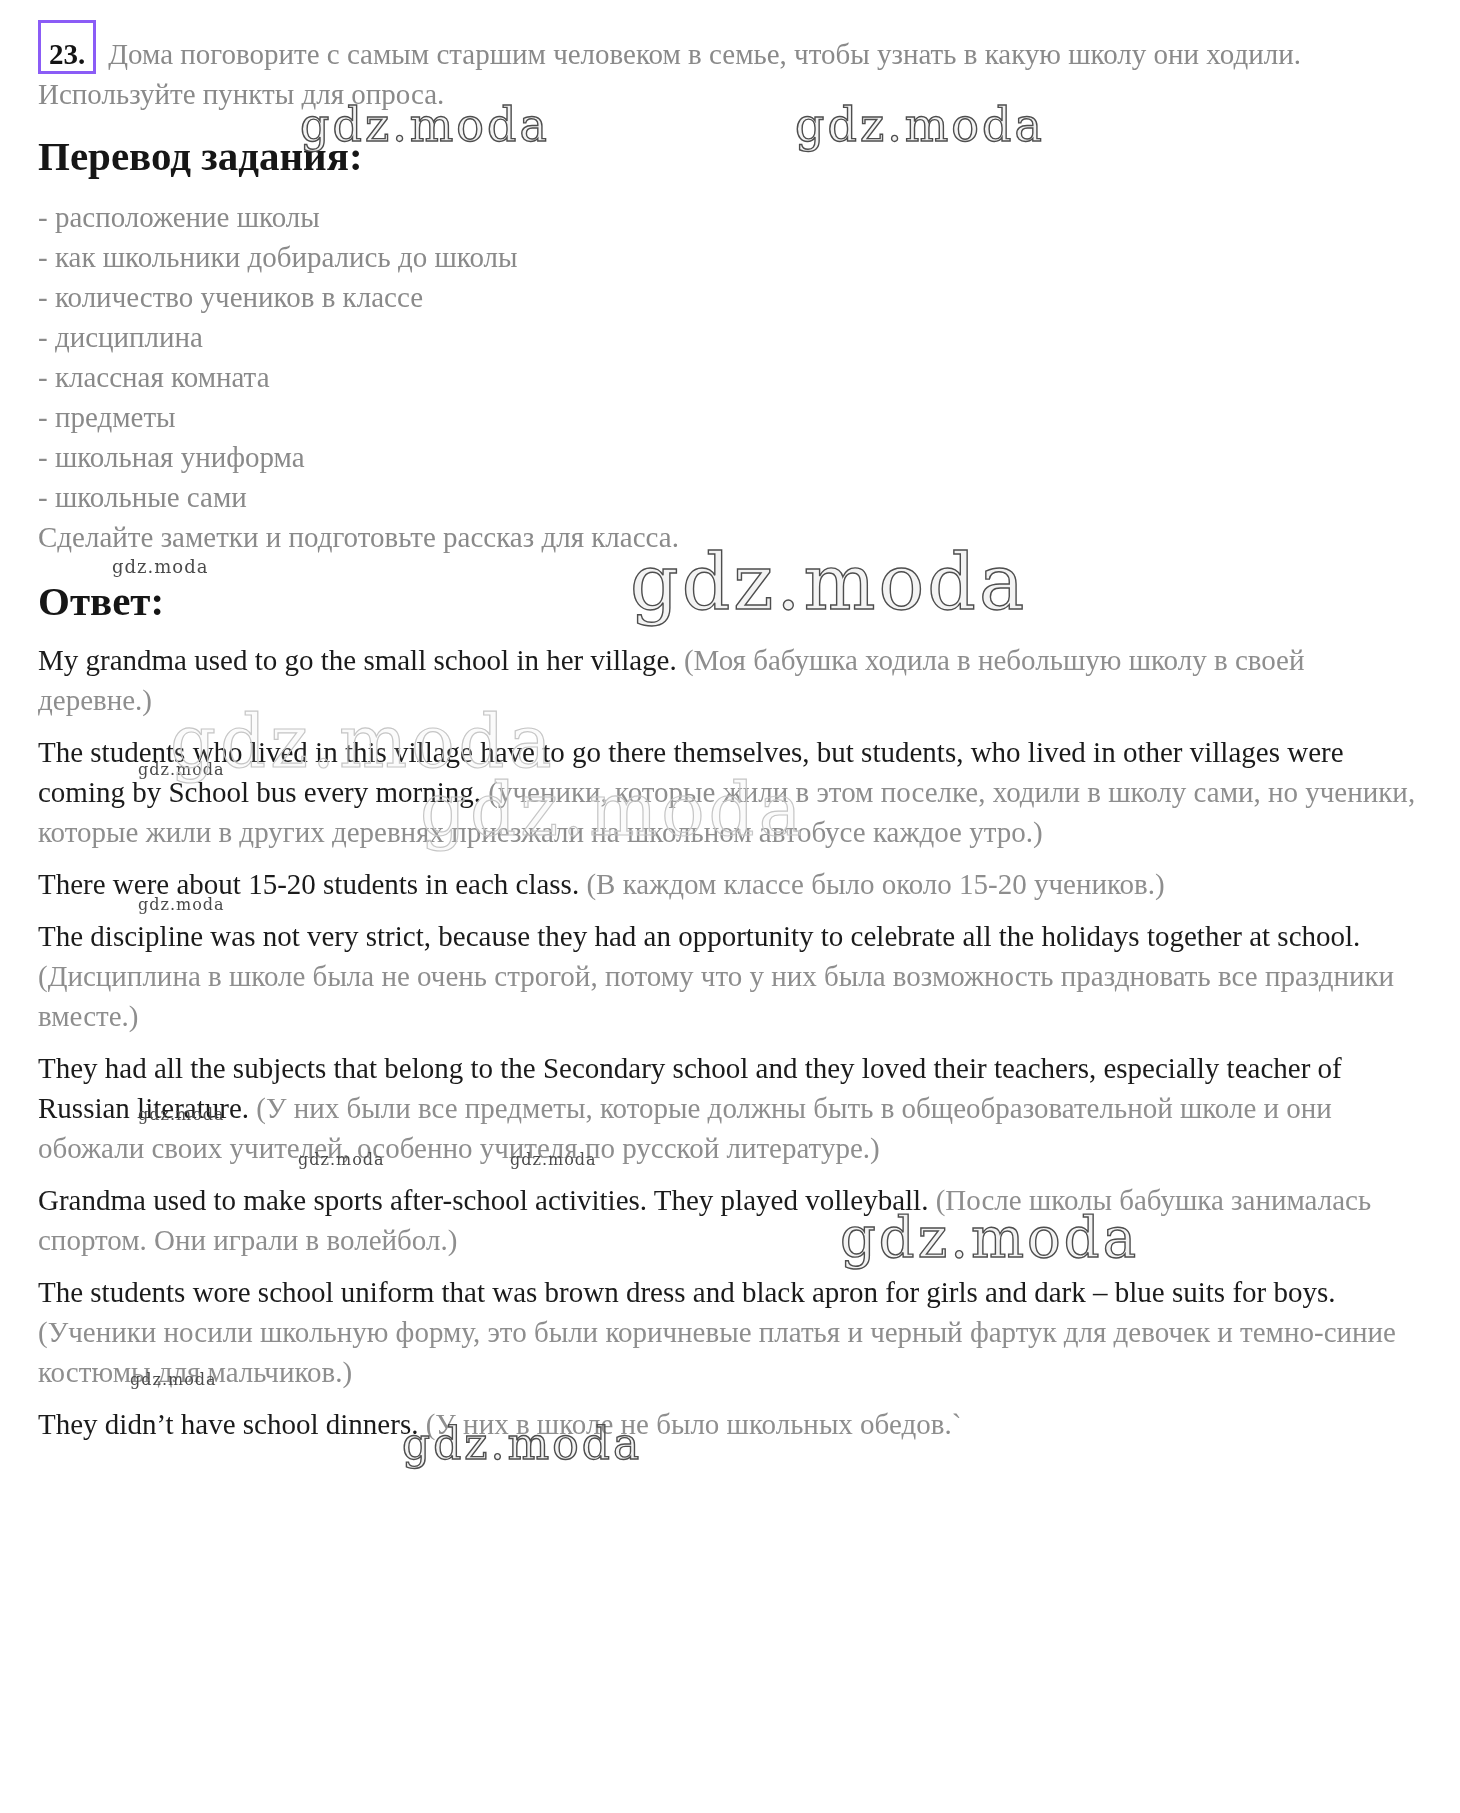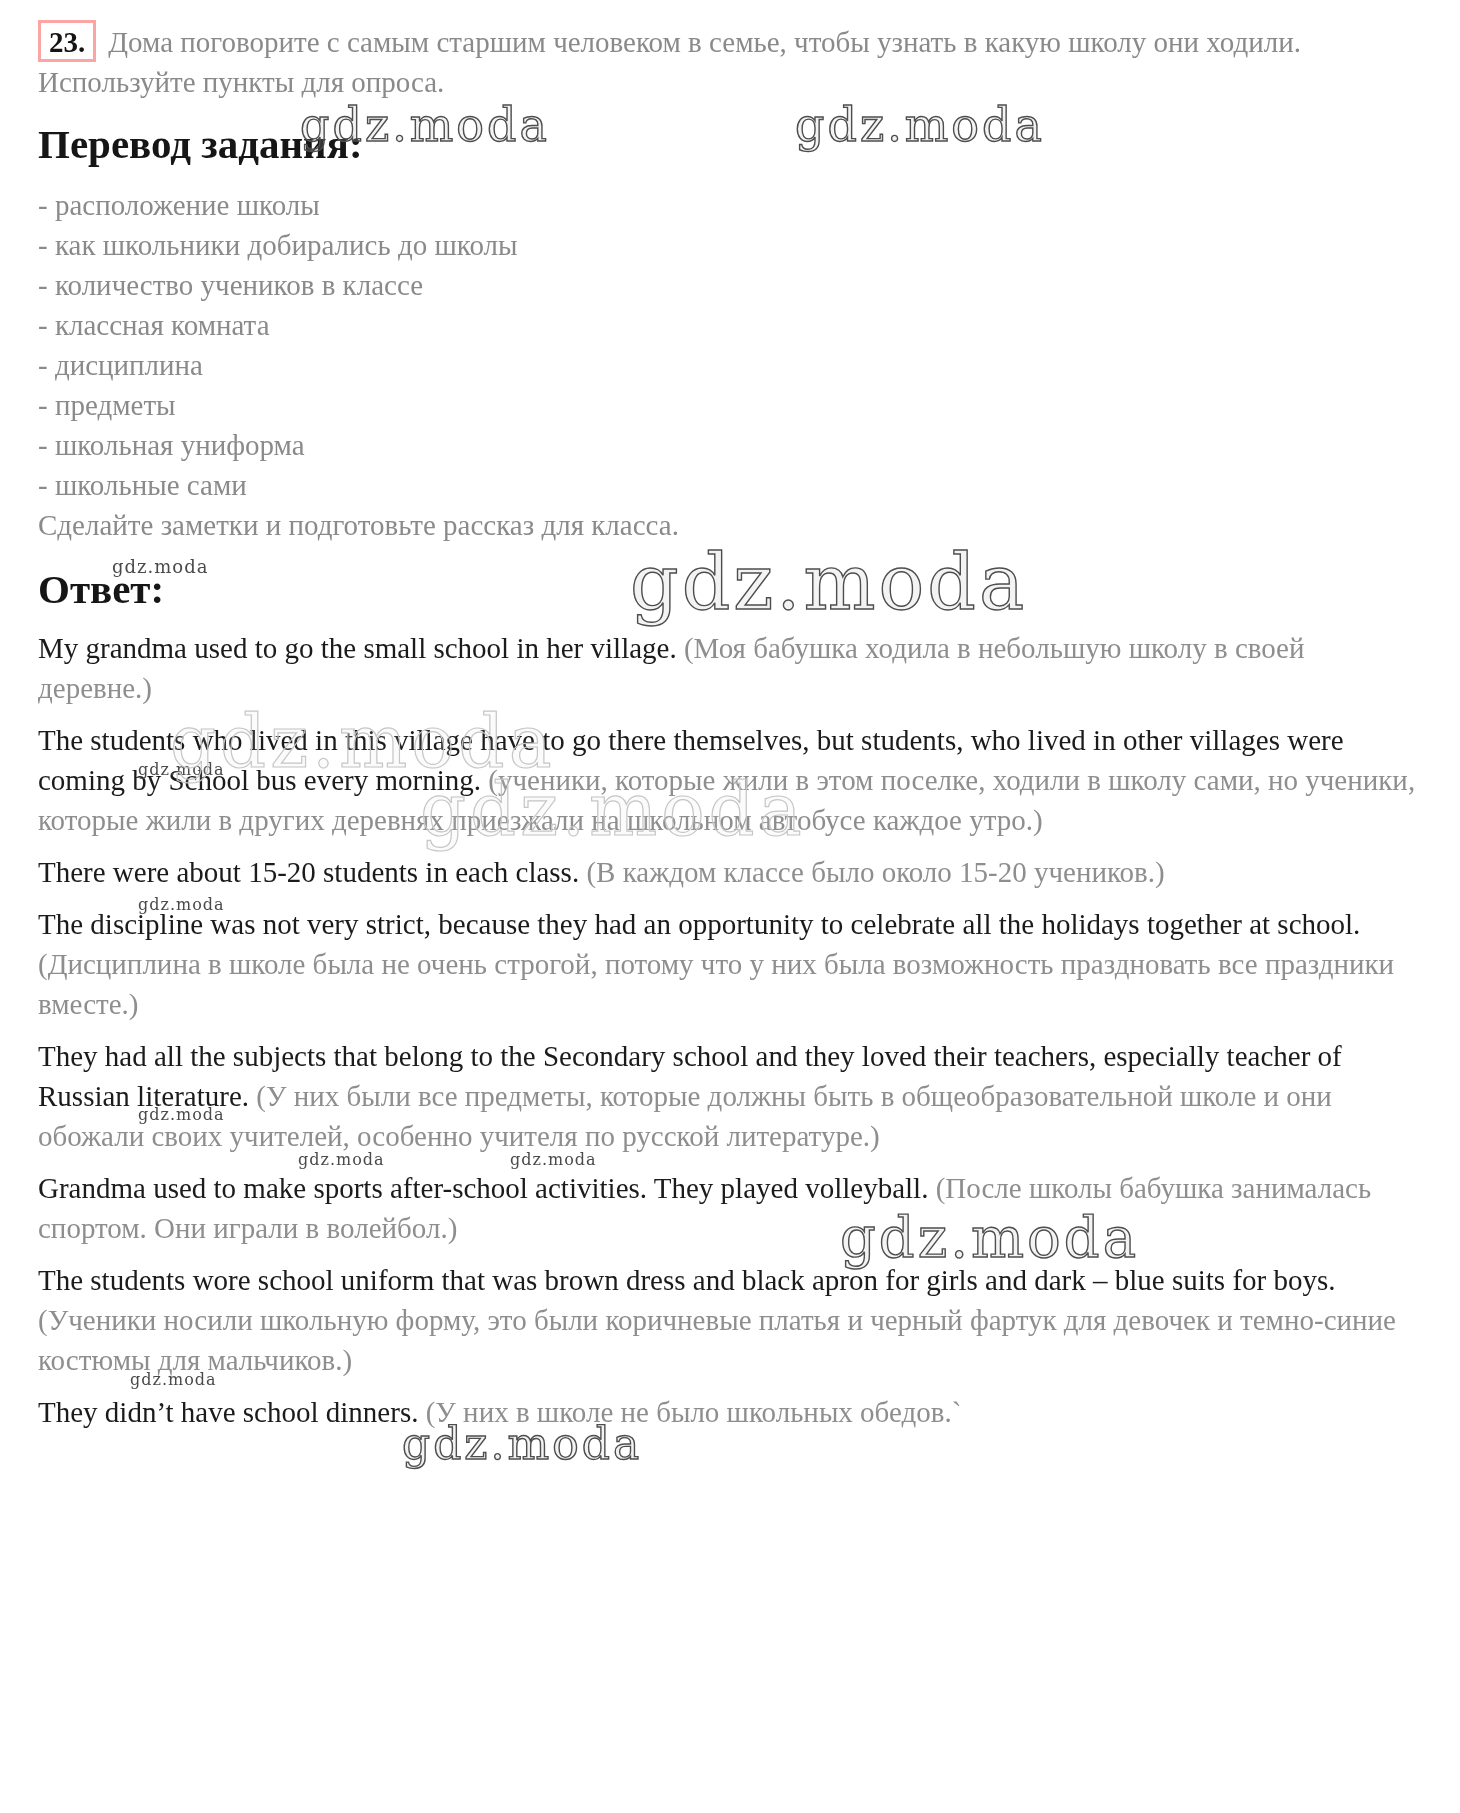--- a/index.html
+++ b/index.html
@@ -16,24 +16,24 @@
     position: relative;
     z-index: 1;
     padding: 20px 40px 0 38px;
     font-size: 29px;
     line-height: 1.38;
     color: #8a8a8a;
   }
   .intro { margin: 0 0 4px 0; }
   .num-box {
     display: inline-block;
-    border: 3px solid #fca5a5;
+    border: 3px solid #8b5cf6;
     color: #141414;
     font-weight: bold;
-    padding: 4px 8px 2px 8px;
+    padding: 16px 8px 2px 8px;
     line-height: 1.05;
     margin-right: 12px;
     vertical-align: baseline;
   }
   .section-label {
     font-weight: bold;
     color: #161616;
     font-size: 41px;
     margin: 14px 0 12px 0;
   }
@@ -97,22 +97,22 @@
   <p class="intro">
     <span class="num-box">23.</span><span>Дома поговорите с самым старшим человеком в семье, чтобы узнать в какую школу они ходили. Используйте пункты для опроса.</span>
   </p>
 
   <div class="section-label">Перевод задания:</div>
 
   <ul class="points">
     <li>- расположение школы</li>
     <li>- как школьники добирались до школы</li>
     <li>- количество учеников в классе</li>
+    <li>- дисциплина</li>
     <li>- классная комната</li>
-    <li>- дисциплина</li>
     <li>- предметы</li>
     <li>- школьная униформа</li>
     <li>- школьные сами</li>
   </ul>
 
   <p class="closing">Сделайте заметки и подготовьте рассказ для класса.</p>
 
   <div class="answer-label">Ответ:</div>
 
   <p class="ans">

